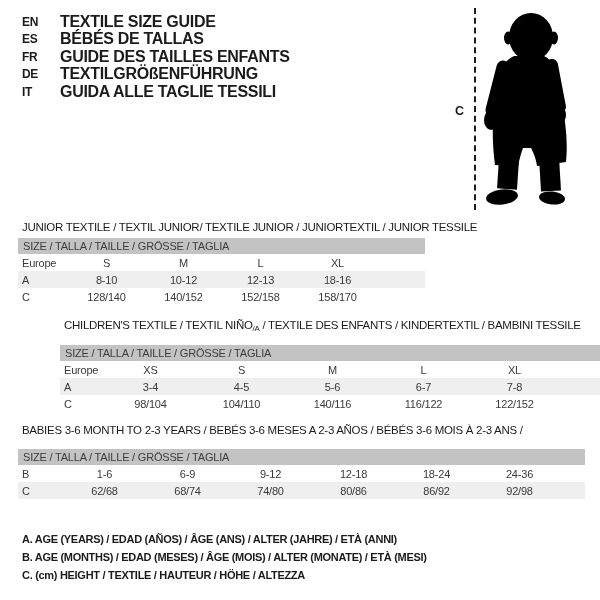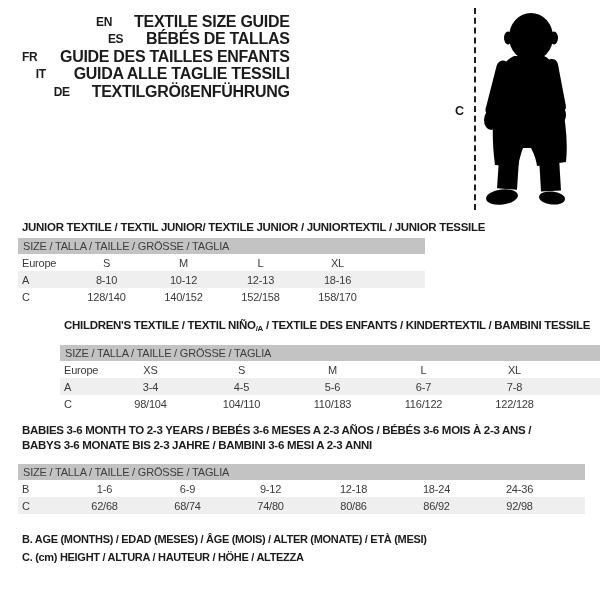--- a/index.html
+++ b/index.html
@@ -2,30 +2,30 @@
 <html><head>
 <meta charset="utf-8">
 <style>
   html,body{margin:0;padding:0;}
   .page{
     position:relative;width:600px;height:600px;background:#ffffff;overflow:hidden;
     font-family:"Liberation Sans",sans-serif;color:#1b1b1b;
   }
   
   .lang-list{position:absolute;left:22px;top:13px;}
-  .lang-row{display:flex;height:17.5px;align-items:center;justify-content:flex-end;}
+  .lang-row{display:flex;height:17.5px;align-items:center;}
   .lang-code{width:38px;font-size:12px;font-weight:bold;letter-spacing:-0.3px;}
   .lang-title{font-size:16px;font-weight:bold;letter-spacing:-0.3px;}
   
   .dashed-line{position:absolute;left:474px;top:8px;height:202px;width:0;border-left:2px dashed #1c1c1c;}
   .c-label{position:absolute;left:455px;top:104px;font-size:12.5px;font-weight:bold;}
   .silhouette{position:absolute;left:481px;top:7px;}
   
   .section{position:absolute;left:18px;}
-  .sec-title{font-size:11.5px;font-weight:bold;letter-spacing:-0.3px;line-height:12px;margin-left:4px;white-space:nowrap;}
+  .sec-title{font-size:11.5px;font-weight:normal;letter-spacing:-0.3px;line-height:12px;margin-left:4px;white-space:nowrap;}
   .sec-title .subscript{font-size:8px;position:relative;top:2px;}
   .size-bar{height:16px;background:#c3c3c3;display:flex;align-items:center;
     font-size:11px;color:#3d3d3d;letter-spacing:-0.2px;padding-left:5px;box-sizing:border-box;}
   .sec1 .size-bar{margin-top:5px;}
   .sec2 .size-bar{margin-top:12px;}
   .sec3 .size-bar{margin-top:11px;}
   table{border-collapse:collapse;table-layout:fixed;}
   tr{height:17px;}
   tr.alt{background:#efefef;}
   th{font-weight:normal;text-align:left;padding:0 0 0 4px;font-size:11px;color:#3a3a3a;letter-spacing:-0.2px;}
@@ -46,26 +46,26 @@
     </div>
     <div class="lang-row">
       <span class="lang-code">ES</span>
       <span class="lang-title">BÉBÉS DE TALLAS</span>
     </div>
     <div class="lang-row">
       <span class="lang-code">FR</span>
       <span class="lang-title">GUIDE DES TAILLES ENFANTS</span>
     </div>
     <div class="lang-row">
+      <span class="lang-code">DE</span>
+      <span class="lang-title">TEXTILGRÖßENFÜHRUNG</span>
+    </div>
+    <div class="lang-row">
       <span class="lang-code">IT</span>
       <span class="lang-title">GUIDA ALLE TAGLIE TESSILI</span>
-    </div>
-    <div class="lang-row">
-      <span class="lang-code">DE</span>
-      <span class="lang-title">TEXTILGRÖßENFÜHRUNG</span>
     </div>
   </div>
 
   <div class="dashed-line"></div>
   <div class="c-label">C</div>
   <svg class="silhouette" width="92" height="200" viewBox="0 0 92 200">
     <g fill="#000000" stroke="none">
 
       <ellipse cx="50" cy="30" rx="22" ry="24"></ellipse>
       <ellipse cx="27" cy="31" rx="4" ry="6.5"></ellipse>
@@ -164,32 +164,31 @@
             <td>4-5</td>
             <td>5-6</td>
             <td>6-7</td>
             <td>7-8</td>
             <td></td>
           </tr>
           <tr>
             <th>C</th>
             <td>98/104</td>
             <td>104/110</td>
-            <td>110/183</td>
+            <td>140/116</td>
             <td>116/122</td>
-            <td>122/128</td>
+            <td>122/152</td>
             <td></td>
           </tr>
         </tbody>
       </table>
   </div>
 
   <div class="section sec3" style="top:423px;">
     <div class="sec-title" style="line-height:15px;">BABIES 3-6 MONTH TO 2-3 YEARS / BEBÉS 3-6 MESES A 2-3 AÑOS / BÉBÉS 3-6 MOIS À 2-3 ANS /</div>
-    <div class="sec-title" style="line-height:15px;">BABYS 3-6 MONATE BIS 2-3 JAHRE / BAMBINI 3-6 MESI A 2-3 ANNI</div>
     <div class="size-bar" style="width:567px;">
       <span>SIZE / TALLA / TAILLE / GRÖSSE / TAGLIA</span>
     </div>
     <table style="width: 567px;">
         <colgroup>
           <col style="width: 45px;">
           <col style="width: 83px;">
           <col style="width: 83px;">
           <col style="width: 83px;">
           <col style="width: 83px;">
@@ -216,17 +215,18 @@
             <td>80/86</td>
             <td>86/92</td>
             <td>92/98</td>
             <td></td>
           </tr>
         </tbody>
       </table>
   </div>
 
   <div class="legend">
+    <div class="legend-line">A. AGE (YEARS) / EDAD (AÑOS) / ÂGE (ANS) / ALTER (JAHRE) / ETÀ (ANNI)</div>
     <div class="legend-line">B. AGE (MONTHS) / EDAD (MESES) / ÂGE (MOIS) / ALTER (MONATE) / ETÀ (MESI)</div>
-    <div class="legend-line">C. (cm) HEIGHT / ALTURA / HAUTEUR / HÖHE / ALTEZZA</div>
+    <div class="legend-line">C. (cm) HEIGHT / TEXTILE / HAUTEUR / HÖHE / ALTEZZA</div>
   </div>
 
 </div>
 
 </body></html>

